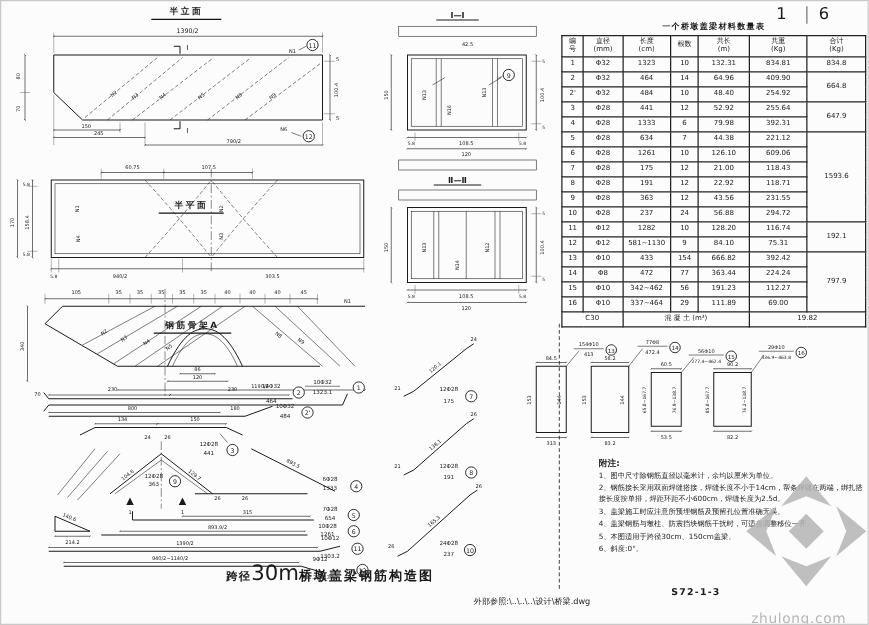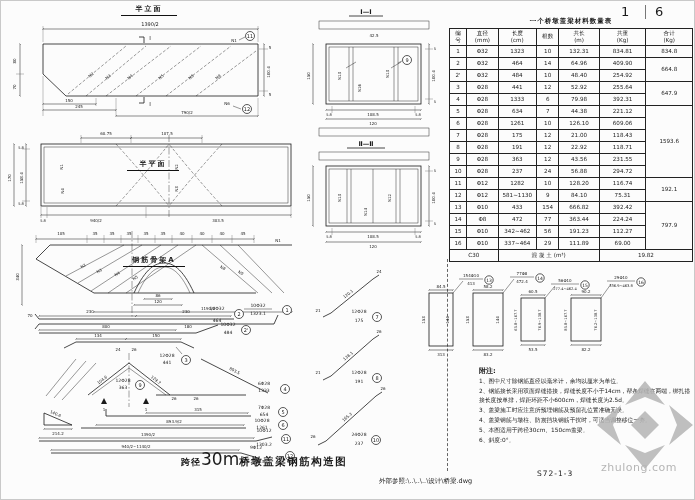--- a/index.html
+++ b/index.html
@@ -18,22 +18,22 @@
   .cc{fill:#fff;stroke:#111;stroke-width:0.7}
   table.qty{border-collapse:collapse;width:100%;table-layout:fixed;}
   table.qty td,table.qty th{border:0.8px solid #222;font-size:5.6px;font-weight:normal;text-align:center;
     padding:0;height:11px;line-height:11px;overflow:hidden;white-space:nowrap;}
   table.qty th{height:16px;line-height:7px;}
   table.qty th div{line-height:7.5px;}
   .tbl-title{font-size:6.5px;font-weight:bold;text-align:center;letter-spacing:1px;margin-bottom:2px;}
   .notes{font-size:5.8px;line-height:9px;}
   .notes .nt{font-weight:bold;font-size:7px;margin-bottom:1px;}
   .notes div.ni{margin-bottom:1px;}
-  .wmtext{color:#b5b5b5;font-size:11px;letter-spacing:0.5px;}
-  .sheetno{font-size:7.5px;letter-spacing:1px;}
+  .wmtext{color:#b5b5b5;font-size:11px;letter-spacing:0.5px;margin-top:27px;}
+  .sheetno{font-size:7.5px;letter-spacing:1px;font-weight:bold;}
   .xref{font-size:6.5px;color:#222;}
   .pagenum{font-size:13px;}
   .maintitle{white-space:nowrap;}
   .mt-sm{font-size:9px;font-weight:bold;letter-spacing:1px;}
   .mt-big{font-size:17px;}
   .mt-rest{font-size:10.5px;font-weight:bold;letter-spacing:1.5px;}
   .divider-dash{border-left:0.8px dashed #666;width:0;}
 </style>
 </head>
 <body>

